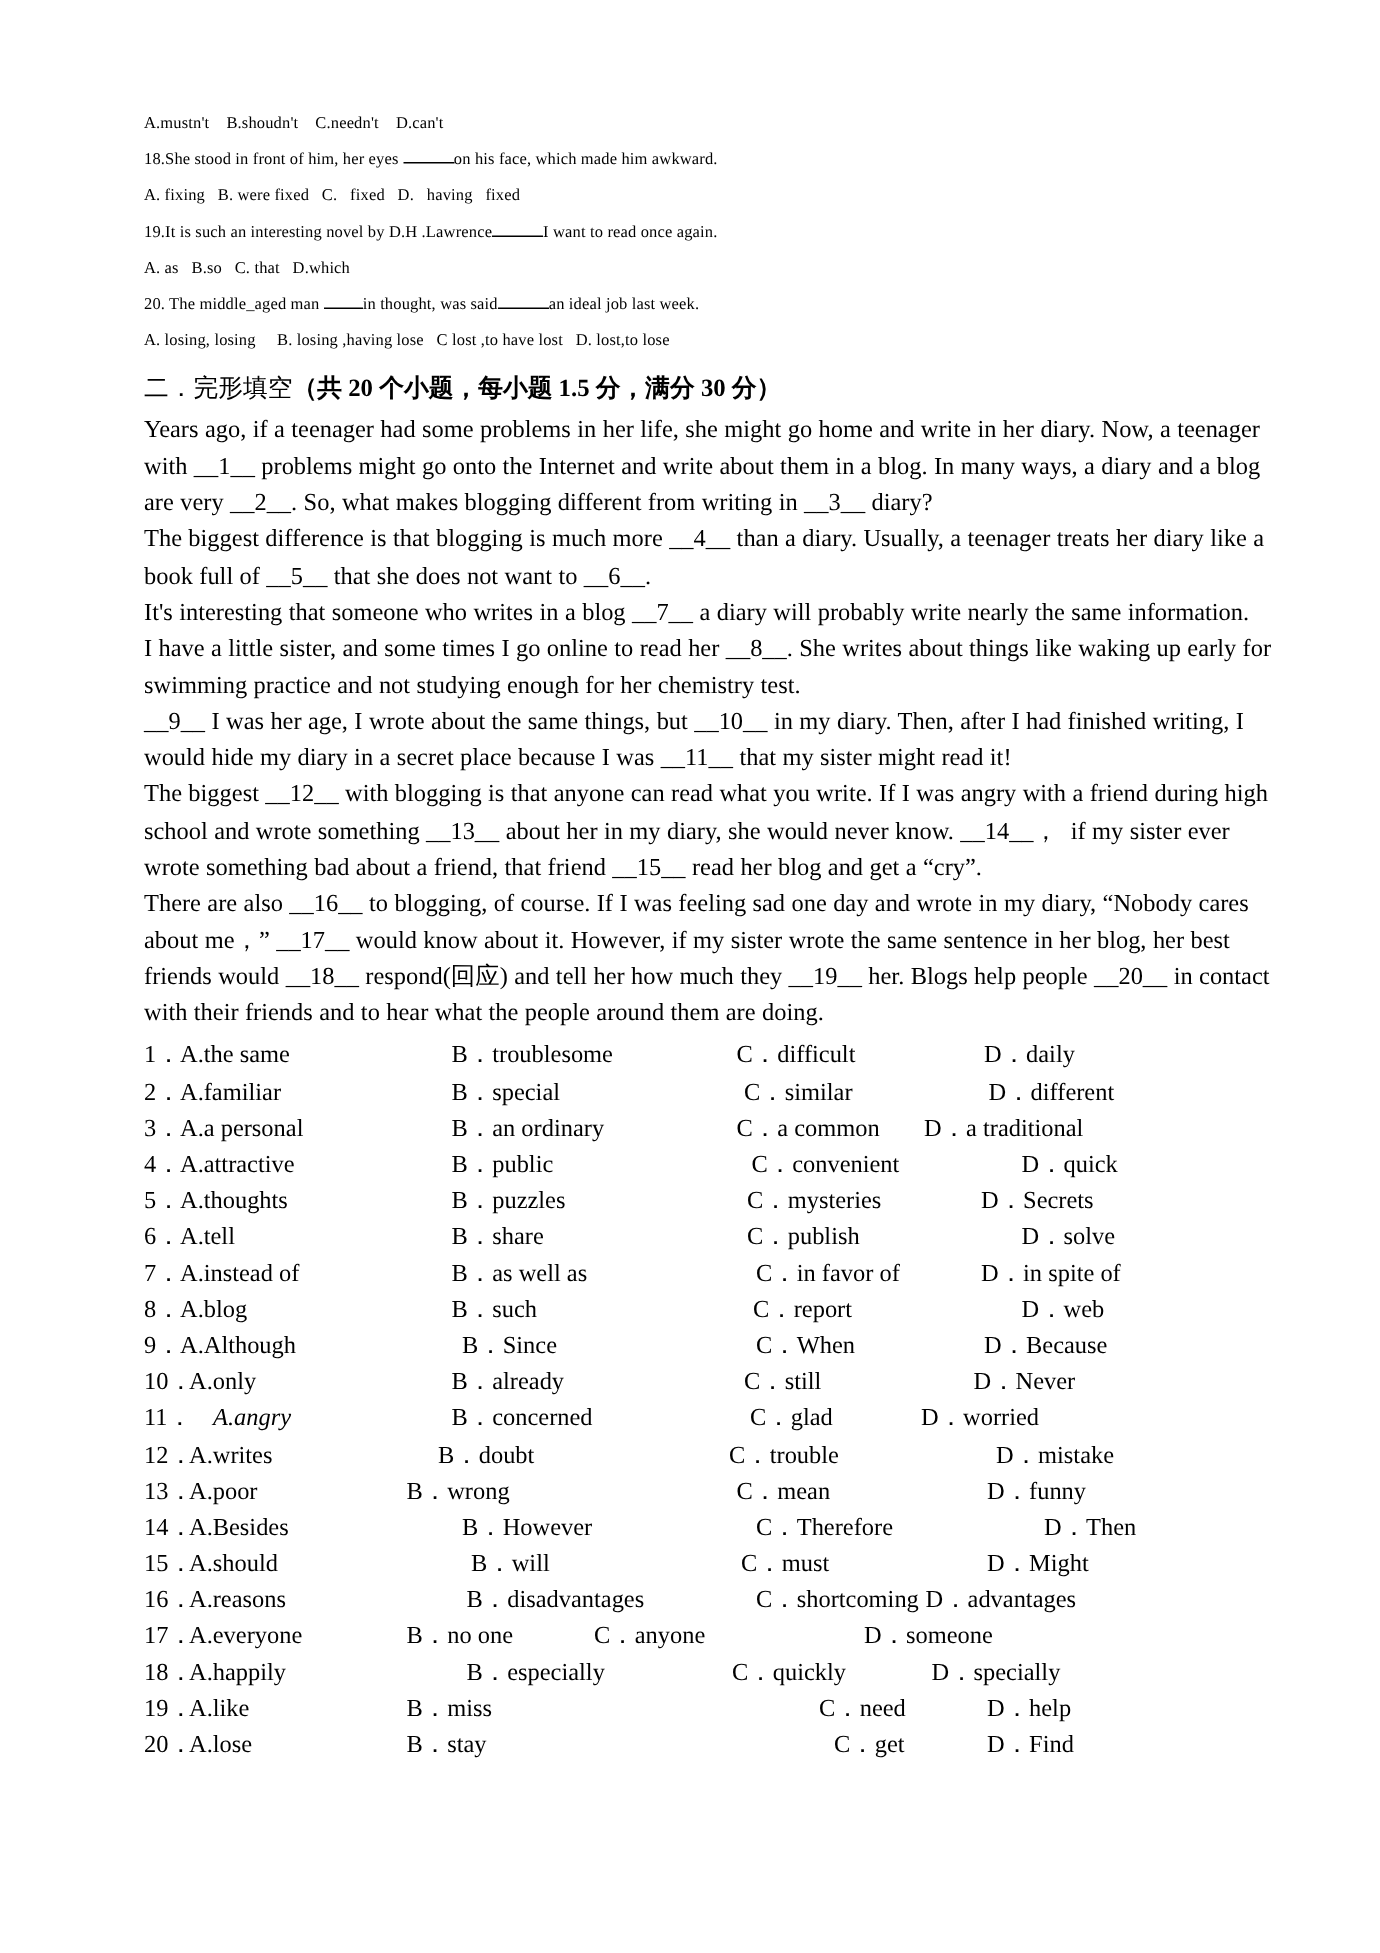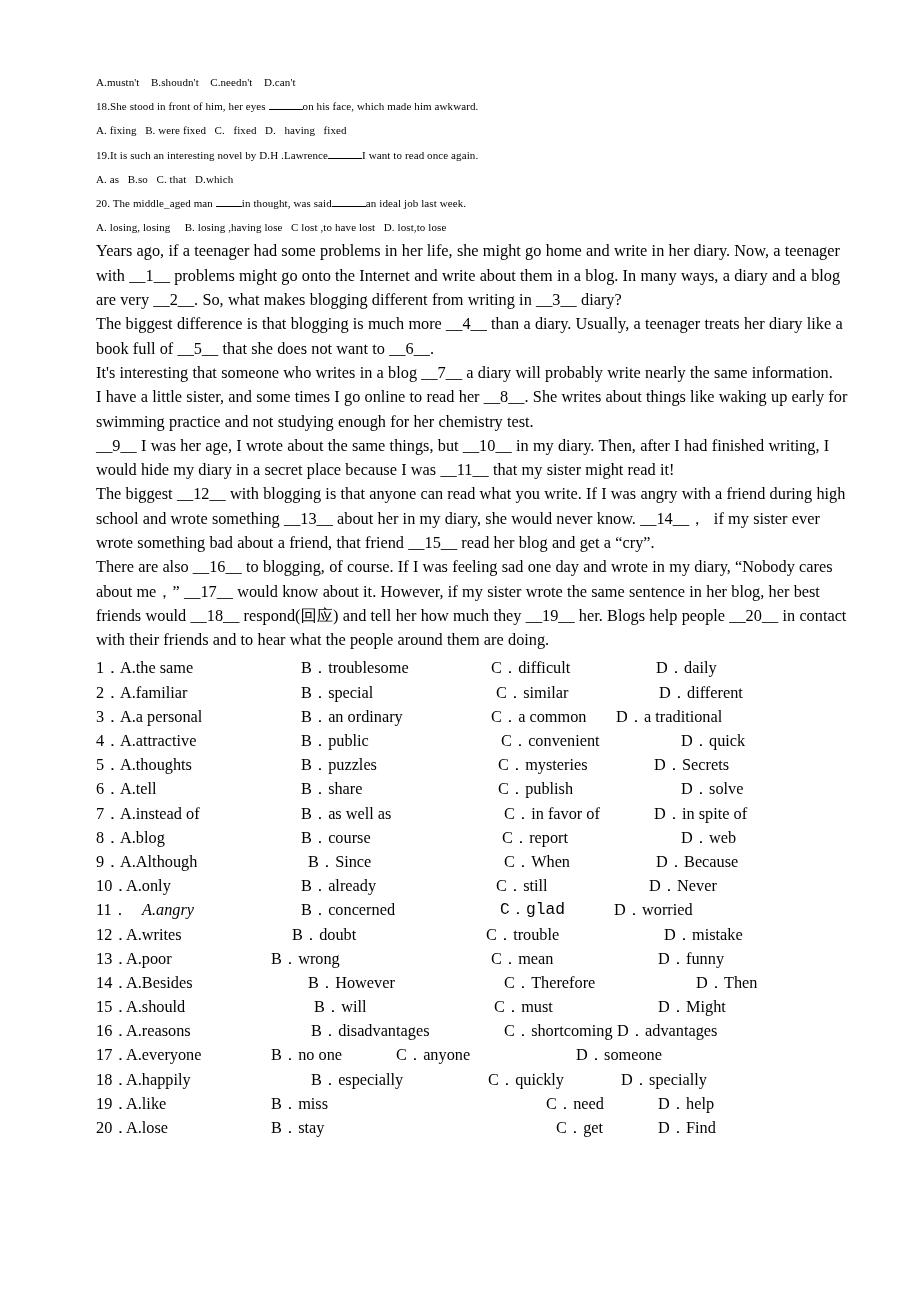--- a/index.html
+++ b/index.html
@@ -99,43 +99,44 @@
 
       <div class="q-line"><span>19.It is such an interesting novel by D.H .Lawrence</span><span class="blank b-md"></span><span>I want to read once again.</span></div>
 
       <div class="q-line"><span>A. as   B.so   C. that   D.which</span></div>
 
       <div class="q-line"><span>20. The middle_aged man </span><span class="blank b-sm"></span><span>in thought, was said</span><span class="blank b-md"></span><span>an ideal job last week.</span></div>
 
       <div class="q-line"><span>A. losing, losing     B. losing ,having lose   C lost ,to have lost   D. lost,to lose</span></div>
     </div>
 
+    <div class="section-head"><span class="cn-label">二．完形填空</span><span class="cn-bold">（共 20 个小题，每小题 1.5 分，满分 30 分）</span></div>
 
     <div>
       <p class="passage">Years ago, if a teenager had some problems in her life, she might go home and write in her diary. Now, a teenager with __1__ problems might go onto the Internet and write about them in a blog. In many ways, a diary and a blog are very __2__. So, what makes blogging different from writing in __3__ diary?</p>
       <p class="passage">The biggest difference is that blogging is much more __4__ than a diary. Usually, a teenager treats her diary like a book full of __5__ that she does not want to __6__.</p>
       <p class="passage">It's interesting that someone who writes in a blog __7__ a diary will probably write nearly the same information.</p>
       <p class="passage">I have a little sister, and some times I go online to read her __8__. She writes about things like waking up early for swimming practice and not studying enough for her chemistry test.</p>
       <p class="passage">__9__ I was her age, I wrote about the same things, but __10__ in my diary. Then, after I had finished writing, I would hide my diary in a secret place because I was __11__ that my sister might read it!</p>
       <p class="passage">The biggest __12__ with blogging is that anyone can read what you write. If I was angry with a friend during high school and wrote something __13__ about her in my diary, she would never know. __14__，  if my sister ever wrote something bad about a friend, that friend __15__ read her blog and get a “cry”.</p>
       <p class="passage">There are also __16__ to blogging, of course. If I was feeling sad one day and wrote in my diary, “Nobody cares about me，” __17__ would know about it. However, if my sister wrote the same sentence in her blog, her best friends would __18__ respond(回应) and tell her how much they __19__ her. Blogs help people __20__ in contact with their friends and to hear what the people around them are doing.</p>
     </div>
 
     <div class="options" id="options-list">
         <div class="opt-row"><span class="opt-num" style="left: 0px;">1．</span><span class="opt-a" style="left: 24px;">A.the same</span><span class="opt-b" style="left: 205px;">B．troublesome</span><span class="opt-c" style="left: 395px;">C．difficult</span><span class="opt-d" style="left: 560px;">D．daily</span></div>
         <div class="opt-row"><span class="opt-num" style="left: 0px;">2．</span><span class="opt-a" style="left: 24px;">A.familiar</span><span class="opt-b" style="left: 205px;">B．special</span><span class="opt-c" style="left: 400px;">C．similar</span><span class="opt-d" style="left: 563px;">D．different</span></div>
         <div class="opt-row"><span class="opt-num" style="left: 0px;">3．</span><span class="opt-a" style="left: 24px;">A.a personal</span><span class="opt-b" style="left: 205px;">B．an ordinary</span><span class="opt-c" style="left: 395px;">C．a common</span><span class="opt-d" style="left: 520px;">D．a traditional</span></div>
         <div class="opt-row"><span class="opt-num" style="left: 0px;">4．</span><span class="opt-a" style="left: 24px;">A.attractive</span><span class="opt-b" style="left: 205px;">B．public</span><span class="opt-c" style="left: 405px;">C．convenient</span><span class="opt-d" style="left: 585px;">D．quick</span></div>
         <div class="opt-row"><span class="opt-num" style="left: 0px;">5．</span><span class="opt-a" style="left: 24px;">A.thoughts</span><span class="opt-b" style="left: 205px;">B．puzzles</span><span class="opt-c" style="left: 402px;">C．mysteries</span><span class="opt-d" style="left: 558px;">D．Secrets</span></div>
         <div class="opt-row"><span class="opt-num" style="left: 0px;">6．</span><span class="opt-a" style="left: 24px;">A.tell</span><span class="opt-b" style="left: 205px;">B．share</span><span class="opt-c" style="left: 402px;">C．publish</span><span class="opt-d" style="left: 585px;">D．solve</span></div>
         <div class="opt-row"><span class="opt-num" style="left: 0px;">7．</span><span class="opt-a" style="left: 24px;">A.instead of</span><span class="opt-b" style="left: 205px; text-align: center;">B．as well as</span><span class="opt-c" style="left: 408px;">C．in favor of</span><span class="opt-d" style="left: 558px;">D．in spite of</span></div>
-        <div class="opt-row"><span class="opt-num" style="left: 0px;">8．</span><span class="opt-a" style="left: 24px;">A.blog</span><span class="opt-b" style="left: 205px;">B．course</span><span class="opt-c" style="left: 406px;">C．report</span><span class="opt-d" style="left: 585px;">D．web</span></div>
+        <div class="opt-row"><span class="opt-num" style="left: 0px;">8．</span><span class="opt-a" style="left: 24px;">A.blog</span><span class="opt-b" style="left: 205px;">B．such</span><span class="opt-c" style="left: 406px;">C．report</span><span class="opt-d" style="left: 585px;">D．web</span></div>
         <div class="opt-row"><span class="opt-num" style="left: 0px;">9．</span><span class="opt-a" style="left: 24px;">A.Although</span><span class="opt-b" style="left: 212px;">B．Since</span><span class="opt-c" style="left: 408px;">C．When</span><span class="opt-d" style="left: 560px;">D．Because</span></div>
         <div class="opt-row"><span class="opt-num" style="left: 0px;">10．</span><span class="opt-a" style="left: 30px;">A.only</span><span class="opt-b" style="left: 205px;">B．already</span><span class="opt-c" style="left: 400px;">C．still</span><span class="opt-d" style="left: 553px;">D．Never</span></div>
-        <div class="opt-row"><span class="opt-num" style="left: 0px;">11．</span><span class="opt-a" style="left: 46px; font-style: italic;">A.angry</span><span class="opt-b" style="left: 205px;">B．concerned</span><span class="opt-c" style="left: 404px; font-family: Liberation Mono, monospace;">C．glad</span><span class="opt-d" style="left: 518px;">D．worried</span></div>
+        <div class="opt-row"><span class="opt-num" style="left: 0px;">11．</span><span class="opt-a" style="left: 46px; font-style: italic;">A.angry</span><span class="opt-b" style="left: 205px;">B．concerned</span><span class="opt-c" style="left: 404px;">C．glad</span><span class="opt-d" style="left: 518px;">D．worried</span></div>
         <div class="opt-row"><span class="opt-num" style="left: 0px;">12．</span><span class="opt-a" style="left: 30px;">A.writes</span><span class="opt-b" style="left: 196px;">B．doubt</span><span class="opt-c" style="left: 390px;">C．trouble</span><span class="opt-d" style="left: 568px;">D．mistake</span></div>
         <div class="opt-row"><span class="opt-num" style="left: 0px;">13．</span><span class="opt-a" style="left: 30px;">A.poor</span><span class="opt-b" style="left: 175px; text-align: center;">B．wrong</span><span class="opt-c" style="left: 395px;">C．mean</span><span class="opt-d" style="left: 562px;">D．funny</span></div>
         <div class="opt-row"><span class="opt-num" style="left: 0px;">14．</span><span class="opt-a" style="left: 30px;">A.Besides</span><span class="opt-b" style="left: 212px;">B．However</span><span class="opt-c" style="left: 408px;">C．Therefore</span><span class="opt-d" style="left: 600px;">D．Then</span></div>
         <div class="opt-row"><span class="opt-num" style="left: 0px;">15．</span><span class="opt-a" style="left: 30px;">A.should</span><span class="opt-b" style="left: 218px;">B．will</span><span class="opt-c" style="left: 398px;">C．must</span><span class="opt-d" style="left: 562px;">D．Might</span></div>
         <div class="opt-row"><span class="opt-num" style="left: 0px;">16．</span><span class="opt-a" style="left: 30px;">A.reasons</span><span class="opt-b" style="left: 215px;">B．disadvantages</span><span class="opt-c" style="left: 408px;">C．shortcoming</span><span class="opt-d" style="left: 521px;">D．advantages</span></div>
         <div class="opt-row"><span class="opt-num" style="left: 0px;">17．</span><span class="opt-a" style="left: 30px;">A.everyone</span><span class="opt-b" style="left: 175px;">B．no one</span><span class="opt-c" style="left: 300px;">C．anyone</span><span class="opt-d" style="left: 480px;">D．someone</span></div>
         <div class="opt-row"><span class="opt-num" style="left: 0px;">18．</span><span class="opt-a" style="left: 30px;">A.happily</span><span class="opt-b" style="left: 215px;">B．especially</span><span class="opt-c" style="left: 392px;">C．quickly</span><span class="opt-d" style="left: 525px;">D．specially</span></div>
         <div class="opt-row"><span class="opt-num" style="left: 0px;">19．</span><span class="opt-a" style="left: 30px;">A.like</span><span class="opt-b" style="left: 175px;">B．miss</span><span class="opt-c" style="left: 450px;">C．need</span><span class="opt-d" style="left: 562px;">D．help</span></div>
         <div class="opt-row"><span class="opt-num" style="left: 0px;">20．</span><span class="opt-a" style="left: 30px;">A.lose</span><span class="opt-b" style="left: 175px;">B．stay</span><span class="opt-c" style="left: 460px;">C．get</span><span class="opt-d" style="left: 562px;">D．Find</span></div>
       </div>

